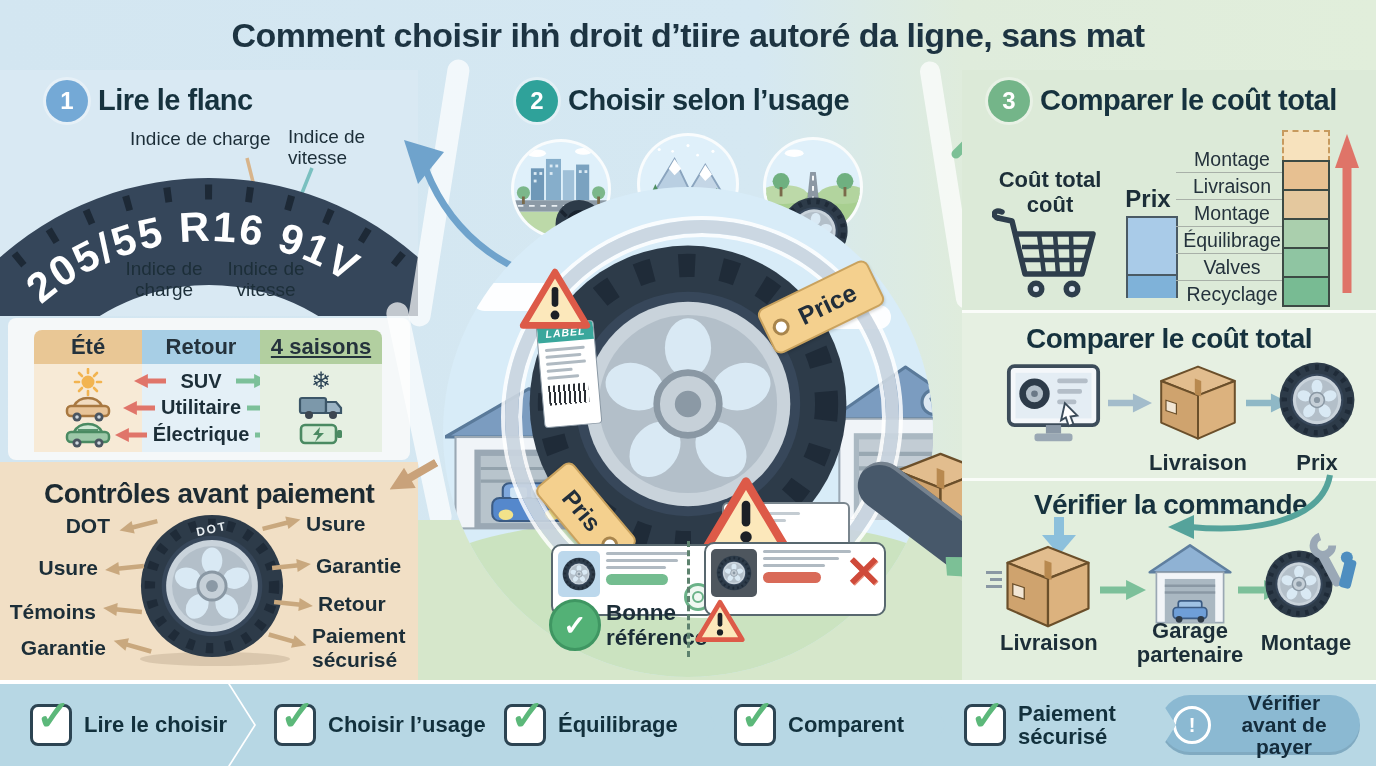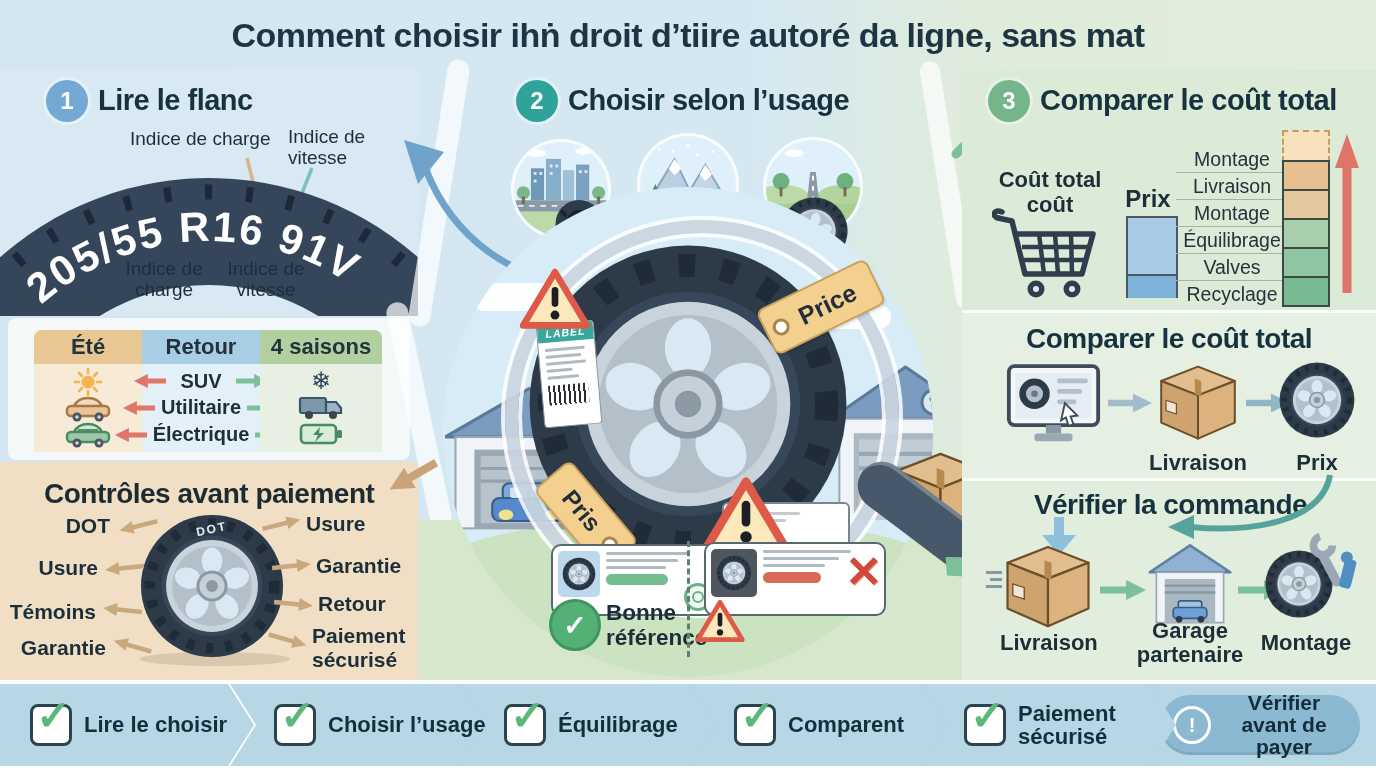--- a/index.html
+++ b/index.html
@@ -152,21 +152,21 @@
 
     <div class="lbl" style="left:112px;top:188px;font-size:19px;width:104px;text-align:center;">Indice de charge</div>
     <div class="lbl" style="left:214px;top:188px;font-size:19px;width:104px;text-align:center;">Indice de vitesse</div>
   </div>
 
   <div class="panel" style="left:8px;top:318px;width:402px;height:142px;background:#f5f8f9;border-radius:8px;">
     <div class="abs" style="left:26px;top:12px;width:348px;">
       <div style="display:flex;">
         <div style="width:108px;height:34px;background:#e9c795;border-radius:8px 0 0 0;display:flex;align-items:center;justify-content:center;font-size:22px;font-weight:bold;color:#24323c;">Été</div>
         <div style="width:118px;height:34px;background:#a7cee5;display:flex;align-items:center;justify-content:center;font-size:22px;font-weight:bold;color:#24323c;">Retour</div>
-        <div style="width:122px;height:34px;background:#b2cfa0;border-radius:0 8px 0 0;display:flex;align-items:center;justify-content:center;font-size:22px;font-weight:bold;color:#24323c;">4 saisons</div>
+        <div style="width:122px;height:34px;background:#b2cfa0;border-radius:0 8px 0 0;display:flex;align-items:center;justify-content:center;font-size:22px;font-weight:bold;color:#24323c;text-decoration:underline;">4 saisons</div>
       </div>
       <div style="display:flex;">
 
         <div style="width:108px;background:#f7ead6;display:flex;flex-direction:column;align-items:center;justify-content:space-around;padding:4px 0;">
           <svg width="30" height="28" viewBox="0 0 30 28">
             <circle cx="15" cy="14" r="6.5" fill="#f2b450"></circle>
             <g stroke="#f2b450" stroke-width="2.6" stroke-linecap="round">
               <line x1="15" y1="1" x2="15" y2="5"></line>
                 <line x1="15" y1="23" x2="15" y2="27"></line>
               <line x1="2" y1="14" x2="6" y2="14"></line>

